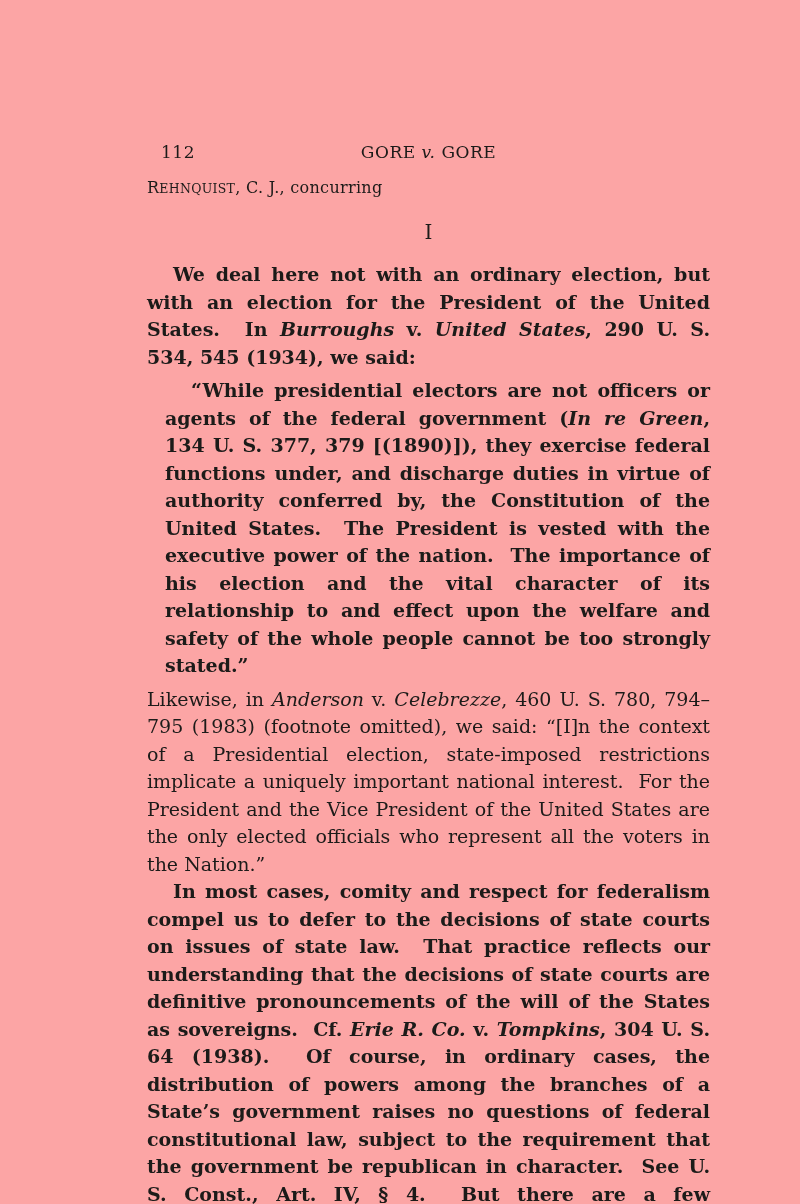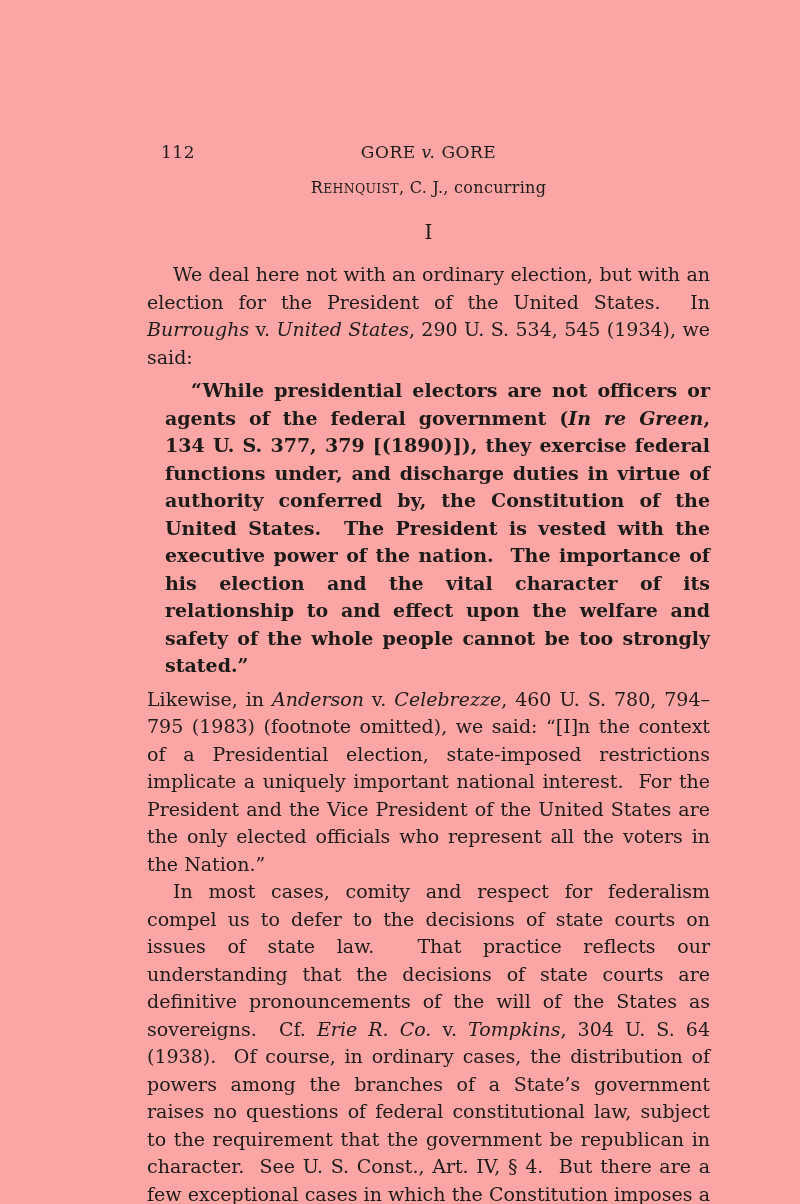--- a/index.html
+++ b/index.html
@@ -34,21 +34,21 @@
     line-height: 20px;
     letter-spacing: 0.5px;
   }
   .page-num {
     position: absolute;
     left: 14px;
     top: 0;
     letter-spacing: 0.5px;
   }
   .headnote {
-    text-align: center;
+    text-align: left;
     margin-top: 16px;
     font-size: 16px;
     line-height: 19px;
     letter-spacing: 0.3px;
   }
   .headnote .small-caps {
     font-size: 0.78em;
   }
   .section-heading {
     text-align: center;
@@ -61,20 +61,21 @@
     font-size: 19px;
     line-height: 27.5px;
     text-align: justify;
   }
   .body-text p {
     margin: 0;
     padding: 0;
   }
   .body-text p.indent {
     text-indent: 26px;
+    font-weight: bold;
   }
   .body-text p.noindent {
     text-indent: 0;
   }
   .body-text blockquote {
     margin: 6px 0 6px 18px;
     padding: 0;
     text-indent: 26px;
     font-weight: bold;
   }

